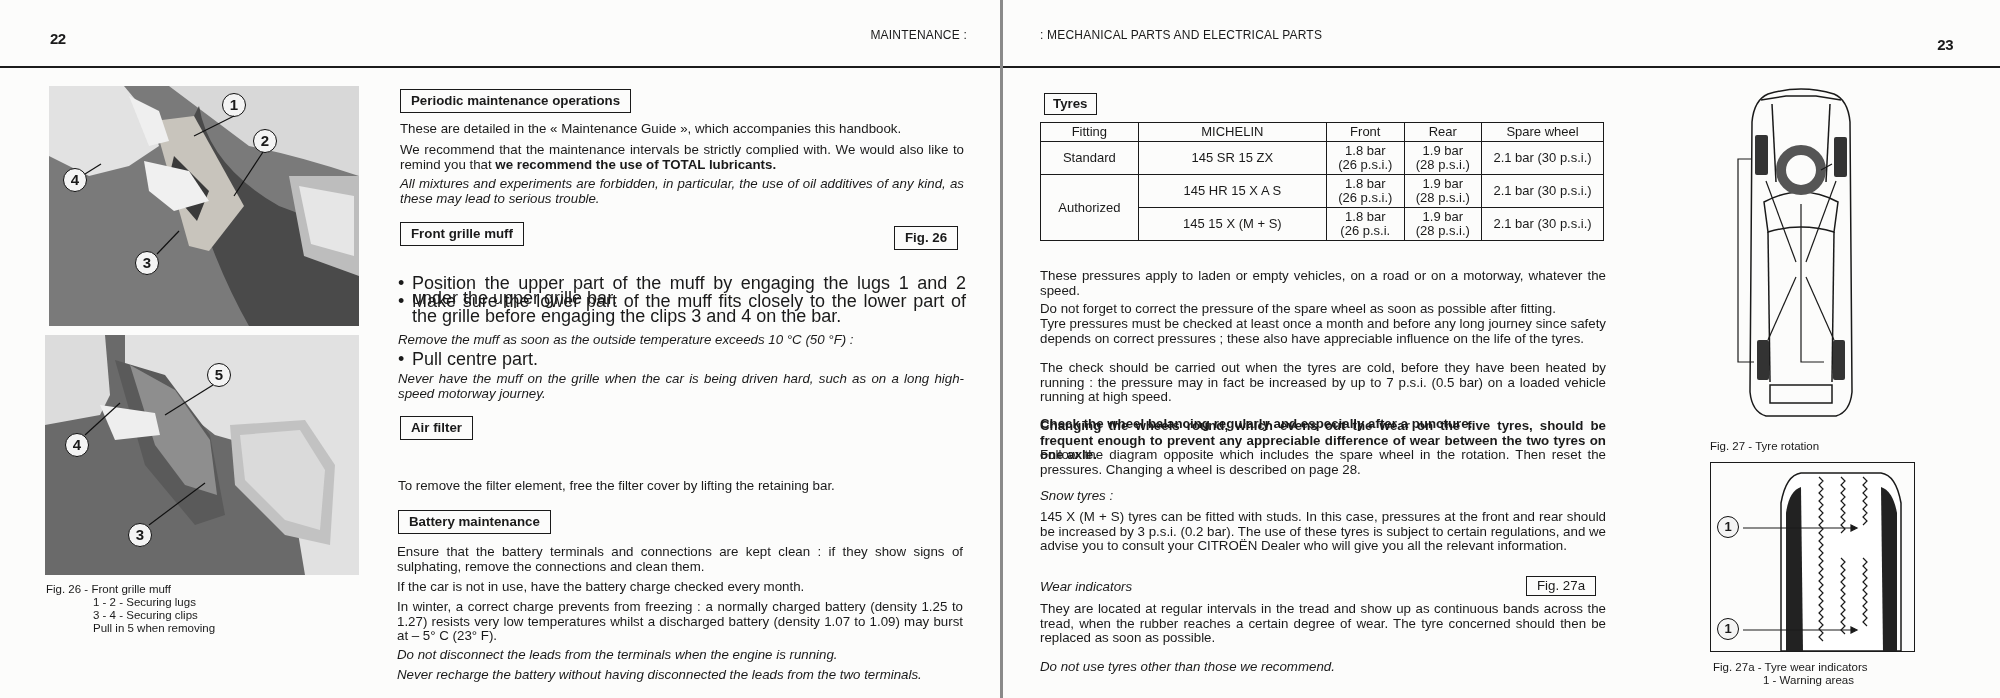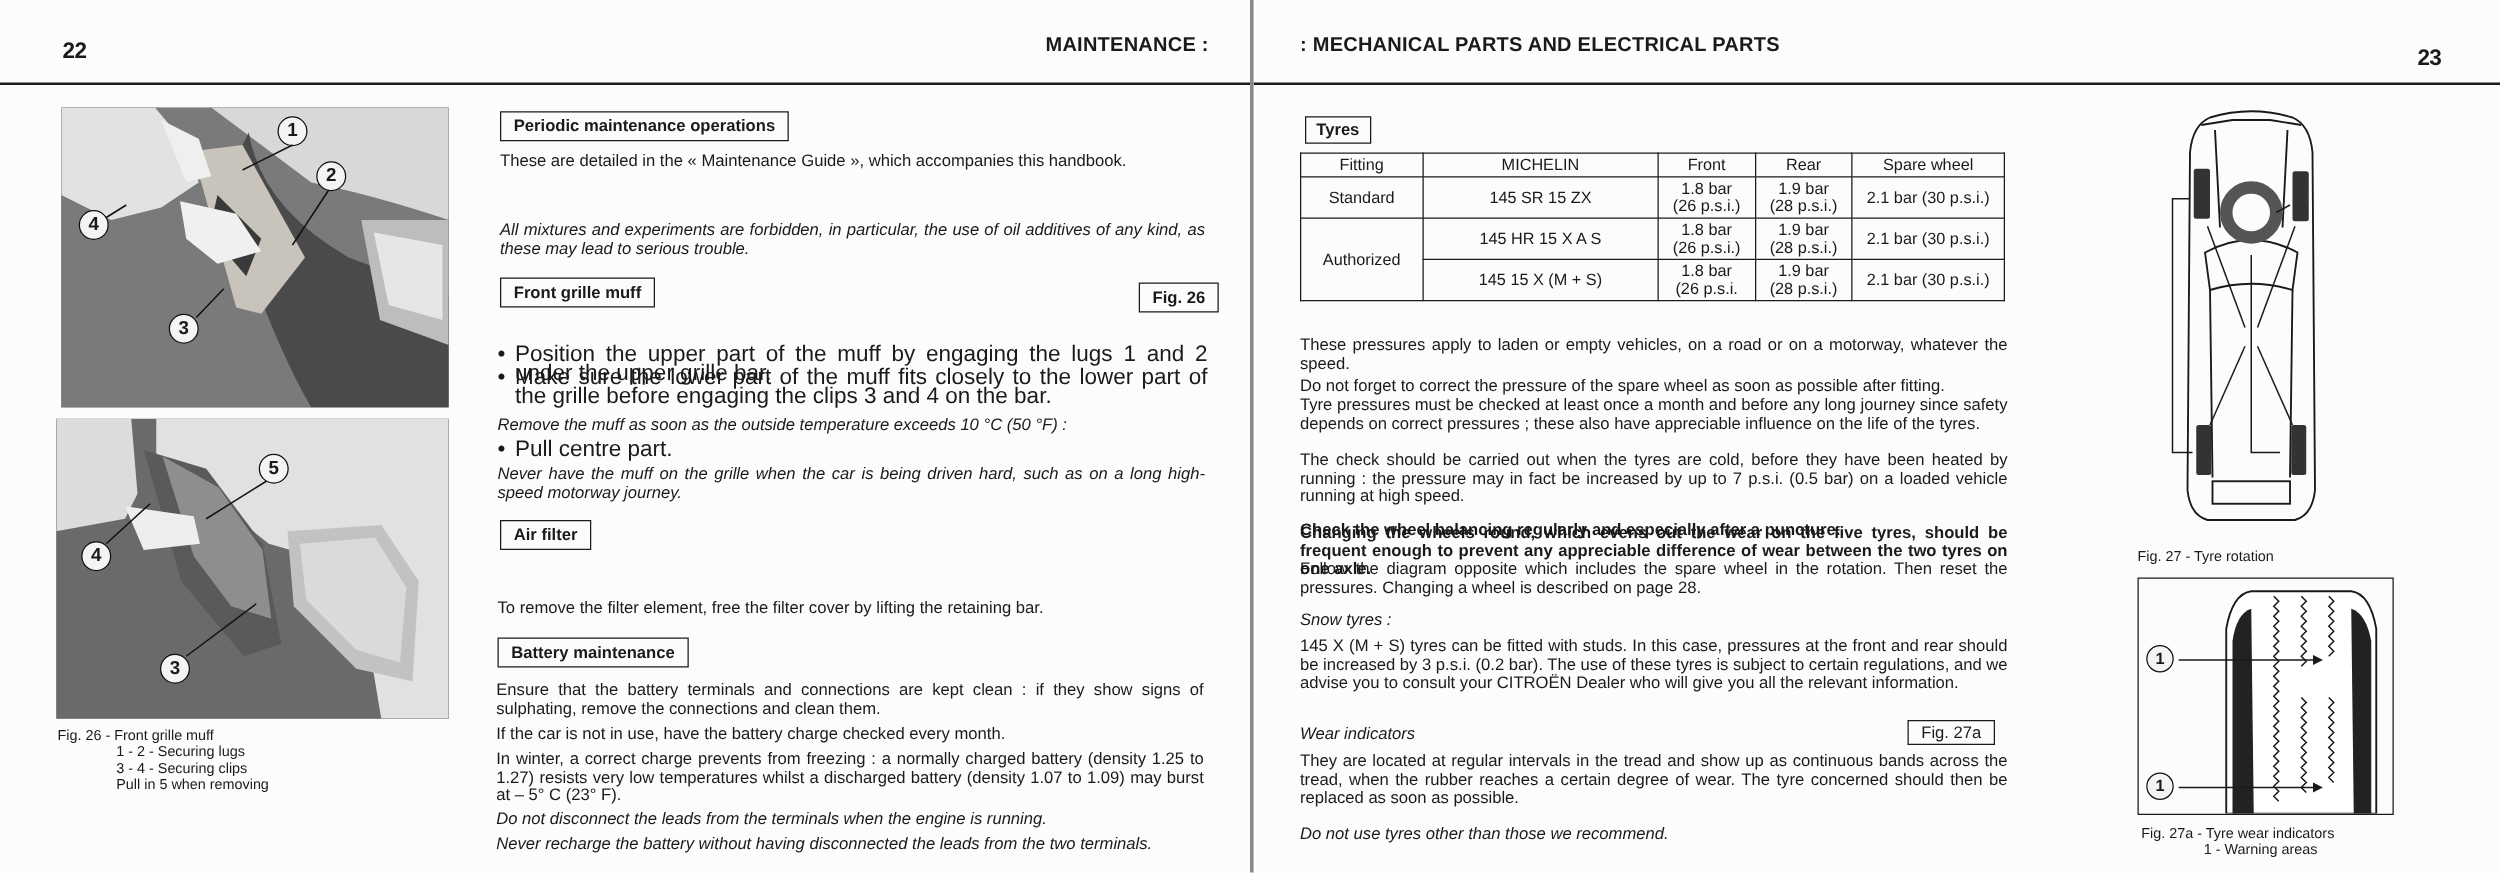--- a/index.html
+++ b/index.html
@@ -8,22 +8,22 @@
     background:#fbfbfa; color:#1a1a1a;
     font-family:"Liberation Sans", sans-serif;
   }
   .page { position:absolute; top:0; height:698px; background:#fcfcfb; }
   .page-left { left:0; width:1000px; }
   .page-right { left:1003px; width:997px; }
   .spine { position:absolute; left:1000px; top:0; width:3px; height:698px; background:#8a8a8a; }
   .rule { position:absolute; top:66px; height:2px; background:#1c1c1c; }
   .page-left .rule { left:0; width:1000px; }
   .page-right .rule { left:0; width:997px; }
-  .pno { position:absolute; top:30px; font-size:18px; font-weight:bold; letter-spacing:-0.5px; }
-  .running { position:absolute; top:28px; font-size:16px; font-weight:bold; letter-spacing:0.2px; }
+  .pno { position:absolute; top:30px; font-size:15px; font-weight:bold; letter-spacing:-0.5px; }
+  .running { position:absolute; top:28px; font-size:12px; font-weight:normal; letter-spacing:0.2px; }
   .p { position:absolute; font-size:13.3px; line-height:14.6px; text-align:justify; margin:0; }
   .p.it { font-style:italic; }
   .boxhead {
     position:absolute; border:1.6px solid #1a1a1a; font-weight:bold; font-size:13.3px;
     padding:3px 10px 3px 10px; line-height:16px; background:transparent;
   }
   .bullet { position:absolute; font-size:18px; line-height:14.6px; text-align:justify; padding-left:14px; }
   .bullet:before { content:"\2022"; position:absolute; left:0; top:0; }
   .photo { position:absolute; background:#6f6f6f; overflow:hidden; }
   .callout {
@@ -94,24 +94,25 @@
 
   <div class="caption" style="left:46px; top:583px;">
     <div>Fig. 26 - Front grille muff</div>
     <div style="padding-left:47px;">1 - 2 - Securing lugs</div>
     <div style="padding-left:47px;">3 - 4 - Securing clips</div>
     <div style="padding-left:47px;">Pull in 5 when removing</div>
   </div>
 
   <div class="boxhead" style="left:400px; top:89px;">Periodic maintenance operations</div>
   <p class="p" style="left:400px; top:122px; width:560px;">These are detailed in the « Maintenance Guide », which accompanies this handbook.</p>
+  <p class="p" style="left:400px; top:143px; width:564px;"><span>We recommend that the maintenance intervals be strictly complied with. We would also like to remind you that </span><b>we recommend the use of TOTAL lubricants.</b></p>
   <p class="p it" style="left:400px; top:177px; width:564px;">All mixtures and experiments are forbidden, in particular, the use of oil additives of any kind, as these may lead to serious trouble.</p>
 
   <div class="boxhead" style="left:400px; top:222px;">Front grille muff</div>
-  <div class="boxhead" style="left:894px; top:226px; padding:3px 10px;margin-left:17px;">Fig. 26</div>
+  <div class="boxhead" style="left:894px; top:226px; padding:3px 10px;">Fig. 26</div>
   <div class="bullet" style="left:398px; top:276px; width:554px;">Position the upper part of the muff by engaging the lugs 1 and 2 under the upper grille bar.</div>
   <div class="bullet" style="left:398px; top:294px; width:554px;">Make sure the lower part of the muff fits closely to the lower part of the grille before engaging the clips 3 and 4 on the bar.</div>
   <p class="p it" style="left:398px; top:333px; width:566px;">Remove the muff as soon as the outside temperature exceeds 10 °C (50 °F) :</p>
   <div class="bullet" style="left:398px; top:352px; width:554px;">Pull centre part.</div>
   <p class="p it" style="left:398px; top:372px; width:566px;">Never have the muff on the grille when the car is being driven hard, such as on a long high-speed motorway journey.</p>
 
   <div class="boxhead" style="left:400px; top:416px;">Air filter</div>
   <p class="p" style="left:398px; top:479px; width:566px;">To remove the filter element, free the filter cover by lifting the retaining bar.</p>
 
   <div class="boxhead" style="left:398px; top:510px;">Battery maintenance</div>

